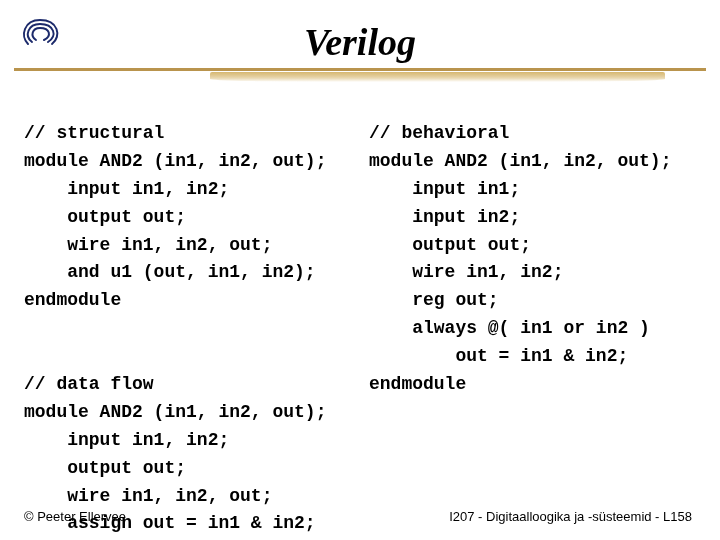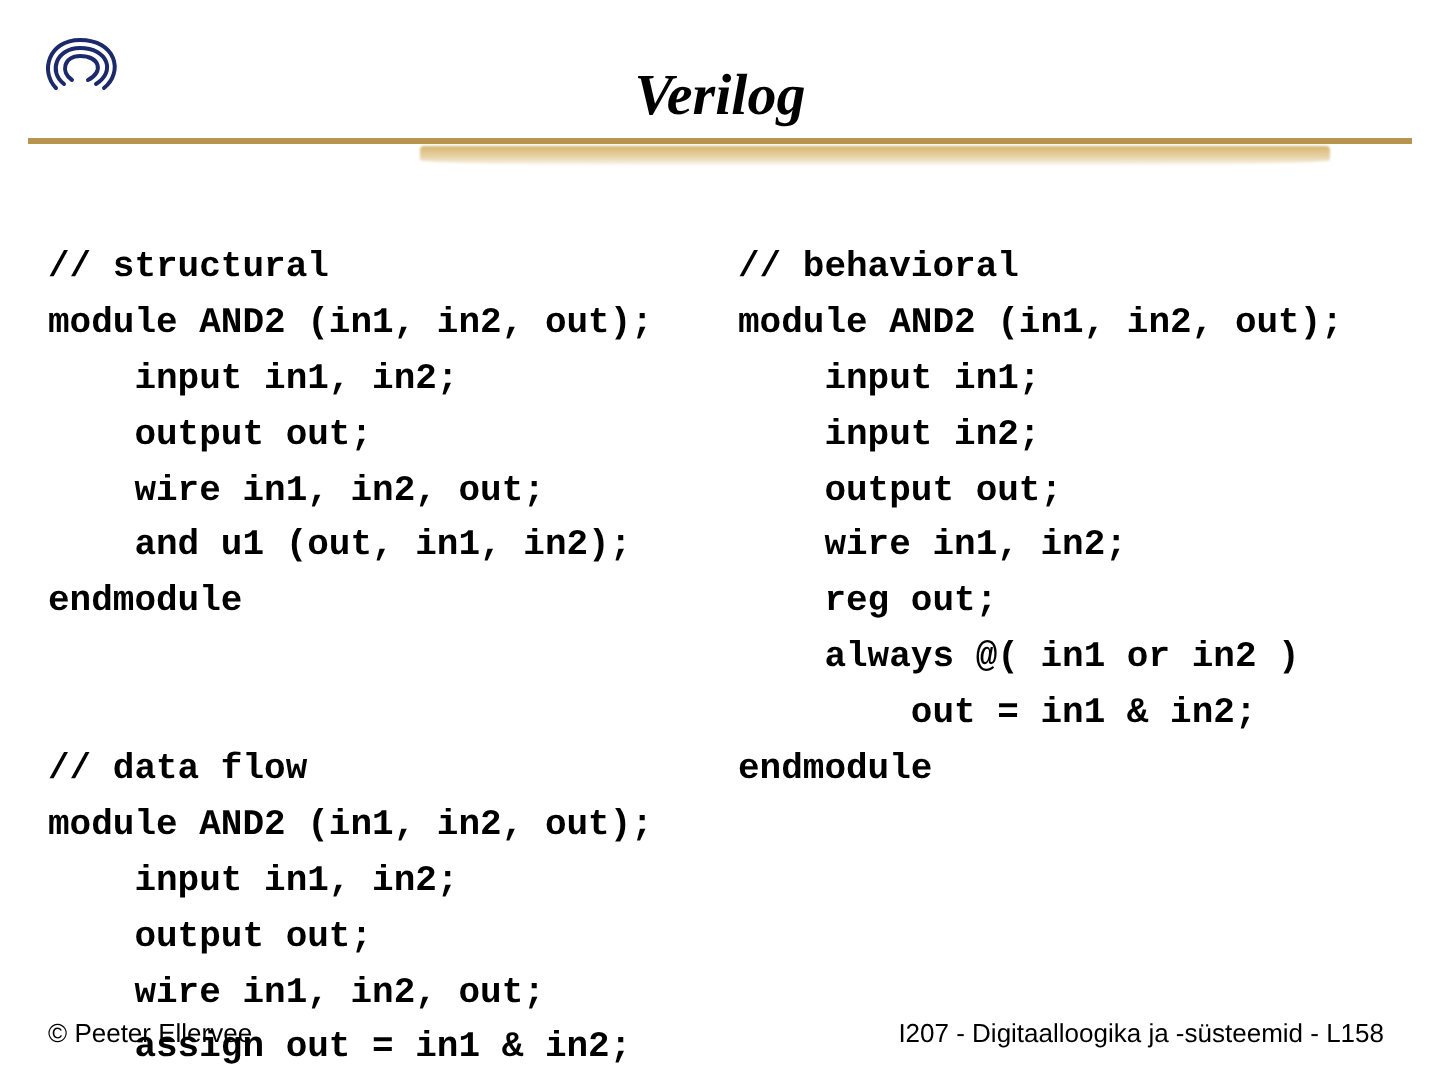--- a/index.html
+++ b/index.html
@@ -15,23 +15,23 @@
   .logo {
     position: absolute;
     top: 14px;
     left: 18px;
   }
   .title {
     text-align: center;
     font-family: "Times New Roman", Times, serif;
     font-style: italic;
     font-weight: 600;
-    font-size: 29px;
+    font-size: 38px;
     color: #000;
-    padding-top: 32px;
+    padding-top: 20px;
   }
   .underline-wrap {
     position: relative;
     width: 100%;
     height: 24px;
     margin-top: 4px;
   }
   .underline-solid {
     position: absolute;
     left: 14px;

